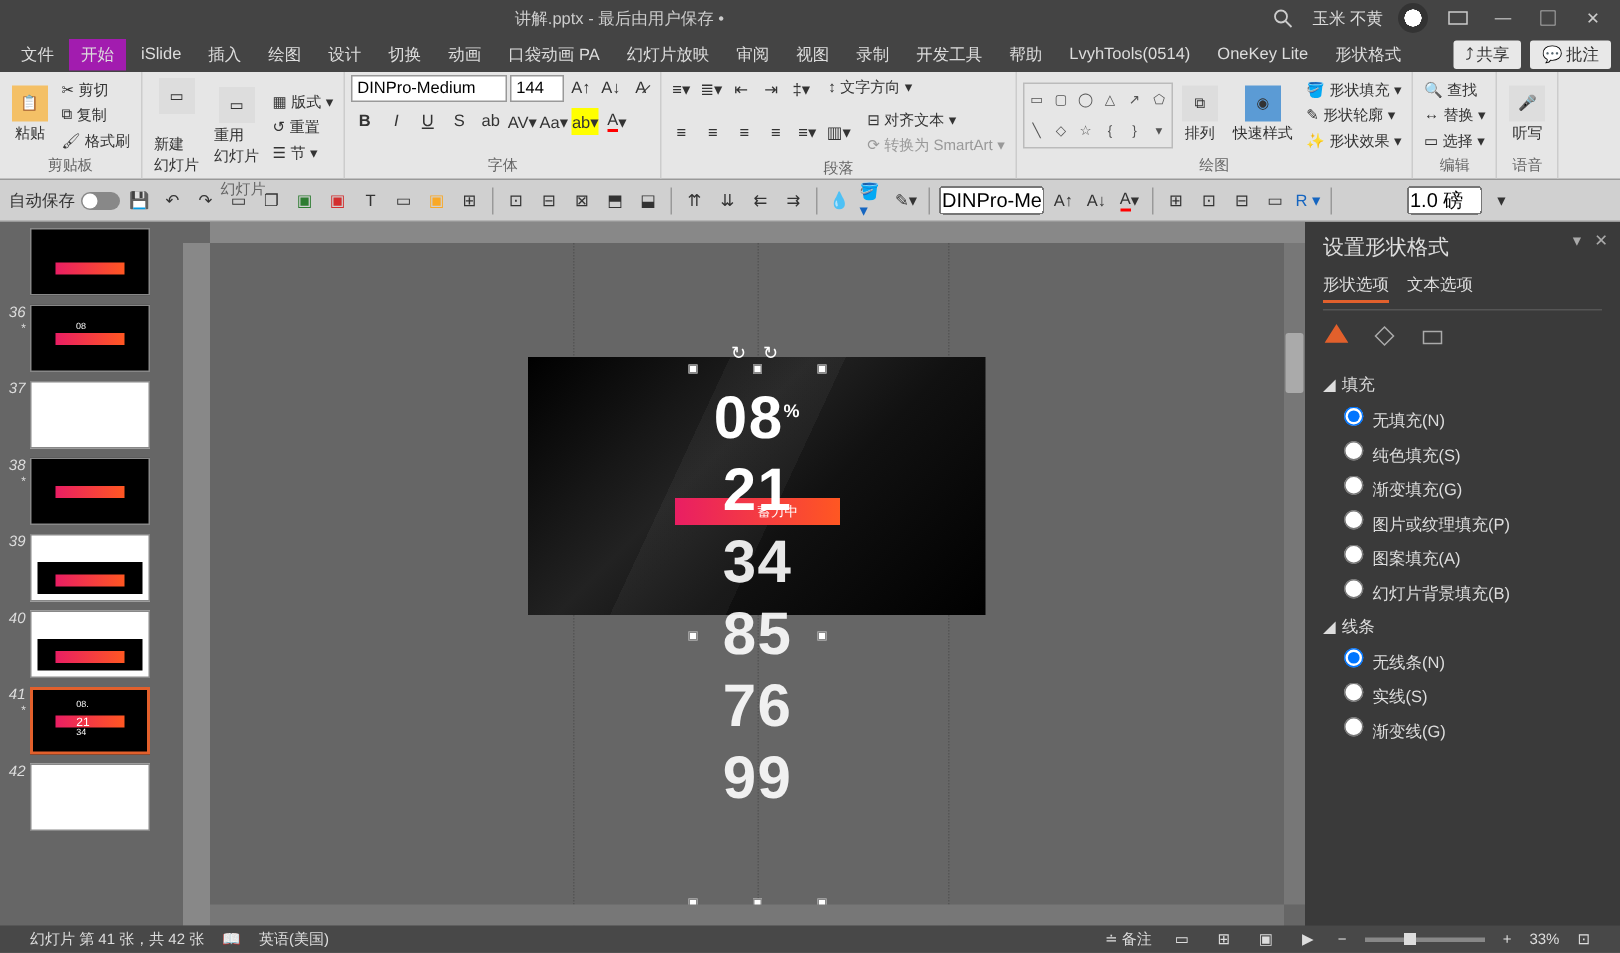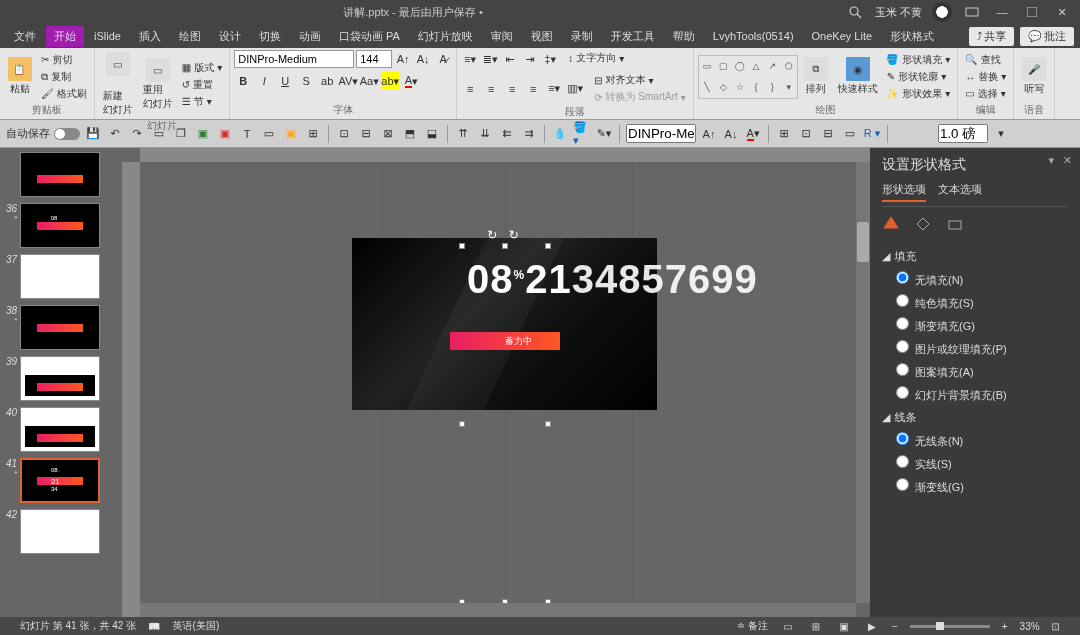--- a/index.html
+++ b/index.html
@@ -41,21 +41,21 @@
 .thumb .mini-txt { position: absolute; color: #fff; font-size: 6px; }
 .canvas-area { flex: 1; background: #666; position: relative; overflow: hidden; }
 .ruler-h { position: absolute; top: 0; left: 18px; right: 0; height: 14px; background: #888; }
 .ruler-v { position: absolute; top: 14px; left: 0; bottom: 0; width: 18px; background: #888; }
 .canvas-scroll-v { position: absolute; right: 0; top: 14px; bottom: 14px; width: 14px; background: #777; }
 .canvas-scroll-v .sb-thumb { width: 12px; height: 40px; background: #aaa; margin: 60px 1px 0; border-radius: 2px; }
 .canvas-scroll-h { position: absolute; bottom: 0; left: 18px; right: 14px; height: 14px; background: #777; }
 .slide-stage { position: absolute; top: 90px; left: 230px; width: 305px; height: 172px; background: linear-gradient(135deg,#000 0%,#222 40%,#111 60%,#000 100%); }
 .slide-stage::before { content:''; position:absolute; inset:0; background: linear-gradient(115deg, transparent 35%, rgba(255,255,255,0.04) 35%, rgba(255,255,255,0.04) 55%, transparent 55%); }
 .stage-badge { position: absolute; top: 94px; left: 50%; transform: translateX(-50%); width: 110px; height: 18px; background: linear-gradient(90deg,#e91e63,#ff5722); display:flex; align-items:center; justify-content:center; color:#fff; font-size:9px;padding-left:28px; }
-.text-column { position: absolute; top: 107px; left: 345px; width: 76px; display: flex; flex-direction: row; align-items: center; }
+.text-column { position: absolute; top: 107px; left: 345px; width: 76px; display: flex; flex-direction: column; align-items: center; }
 .text-handles { position: absolute; top: 98px; left: 340px; width: 86px; height: 356px; pointer-events: none; }
 .text-handles .h { position: absolute; width: 6px; height: 6px; background: #fff; border: 1px solid #888; }
 .text-handles .h.tl { top: -3px; left: -3px; } .text-handles .h.tm { top: -3px; left: 50%; margin-left: -3px; } .text-handles .h.tr { top: -3px; right: -3px; }
 .text-handles .h.ml { top: 50%; left: -3px; margin-top: -3px; } .text-handles .h.mr { top: 50%; right: -3px; margin-top: -3px; }
 .text-handles .h.bl { bottom: -3px; left: -3px; } .text-handles .h.bm { bottom: -3px; left: 50%; margin-left: -3px; } .text-handles .h.br { bottom: -3px; right: -3px; }
 .text-handles .rot { position: absolute; top: -18px; left: 50%; transform: translateX(-50%); color: #fff; font-size: 12px; letter-spacing: 4px; }
 .big-num { font-size: 40px; font-weight: 700; color: #fff; line-height: 1.2; letter-spacing: 1px; font-family: Arial, sans-serif; }
 .big-num.faded { opacity: .9; }
 .pct { font-size: 12px; vertical-align: super; }
 .format-panel { width: 210px; background: #3a3a3a; color: #ddd; padding: 8px 12px; position: relative; }
@@ -166,21 +166,21 @@
         <div>▦ <span>版式</span> ▾</div>
         <div>↺ <span>重置</span></div>
         <div>☰ <span>节</span> ▾</div>
       </div>
     </div>
     <div class="label">幻灯片</div>
   </div>
   <div class="ribbon-group" style="min-width:200px;">
     <div class="controls" style="flex-direction:column; align-items:flex-start;">
       <div style="display:flex; gap:2px;">
-        <input style="width: 120px;" value="DINPro-Medium">
+        <input style="width: 104px;" value="DINPro-Medium">
         <input style="width: 36px;" value="144">
         <span class="fbtn">A↑</span>
         <span class="fbtn">A↓</span>
         <span class="fbtn">A̷</span>
       </div>
       <div class="font-row2">
         <span class="fbtn">
             <b>B</b>
           </span>
         <span class="fbtn">

